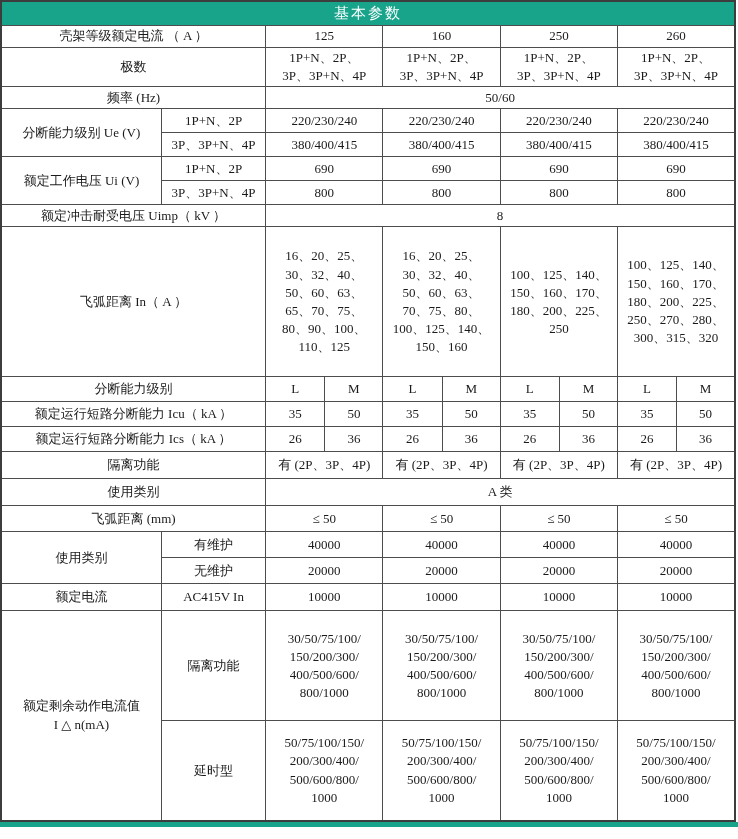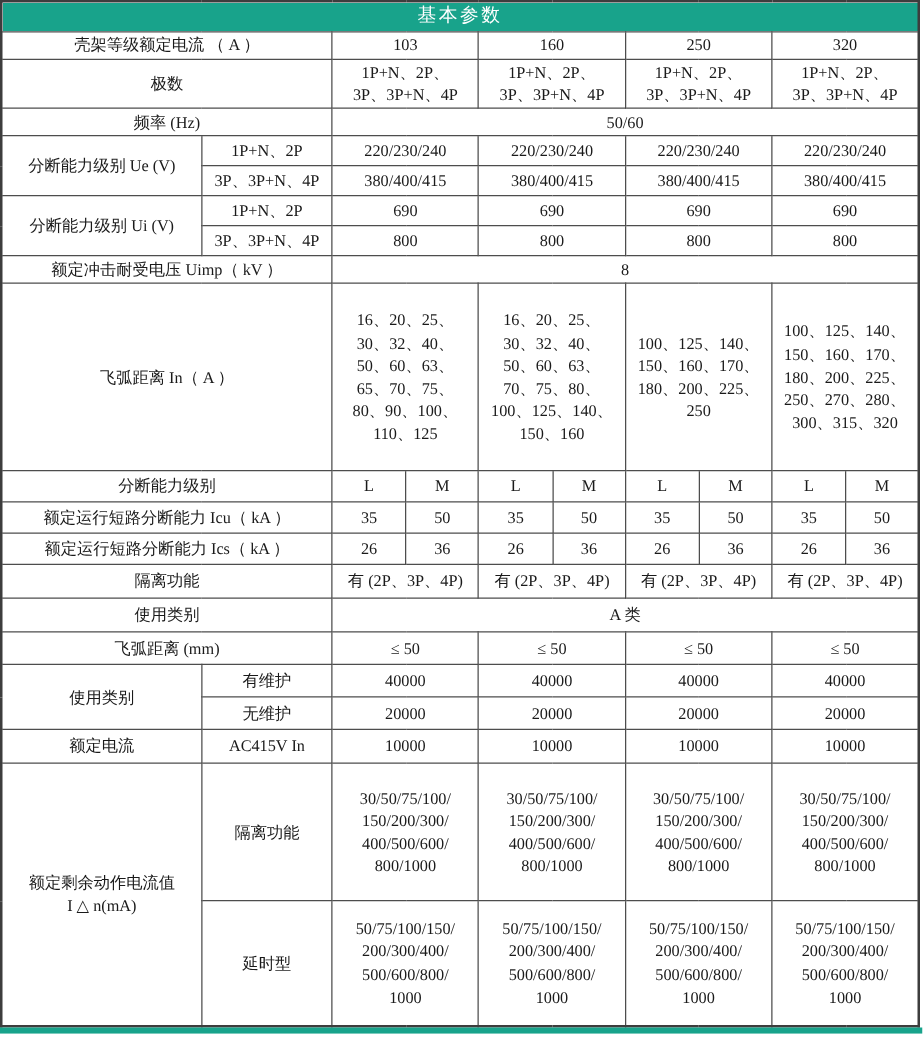--- a/index.html
+++ b/index.html
@@ -68,24 +68,24 @@
         <col style="width:58px">
   </colgroup>
 
   <tbody>
         <tr class="title-row" style="height:23px">
     <td colspan="10">基本参数</td>
   </tr>
 
   <tr style="height:22px">
     <td colspan="2">壳架等级额定电流 （ A ）</td>
-    <td colspan="2">103</td>
+    <td colspan="2">125</td>
     <td colspan="2">160</td>
     <td colspan="2">250</td>
-    <td colspan="2">320</td>
+    <td colspan="2">260</td>
   </tr>
 
   <tr style="height:38px">
     <td colspan="2">极数</td>
     <td colspan="2" class="pre">1P+N、2P、
 3P、3P+N、4P</td>
     <td colspan="2" class="pre">1P+N、2P、
 3P、3P+N、4P</td>
     <td colspan="2" class="pre">1P+N、2P、
 3P、3P+N、4P</td>
@@ -108,21 +108,21 @@
   </tr>
   <tr style="height:24px">
     <td class="nowrap">3P、3P+N、4P</td>
     <td colspan="2">380/400/415</td>
     <td colspan="2">380/400/415</td>
     <td colspan="2">380/400/415</td>
     <td colspan="2">380/400/415</td>
   </tr>
 
   <tr style="height:24px">
-    <td rowspan="2">分断能力级别 Ui (V)</td>
+    <td rowspan="2">额定工作电压 Ui (V)</td>
     <td>1P+N、2P</td>
     <td colspan="2">690</td>
     <td colspan="2">690</td>
     <td colspan="2">690</td>
     <td colspan="2">690</td>
   </tr>
   <tr style="height:24px">
     <td class="nowrap">3P、3P+N、4P</td>
     <td colspan="2">800</td>
     <td colspan="2">800</td>

